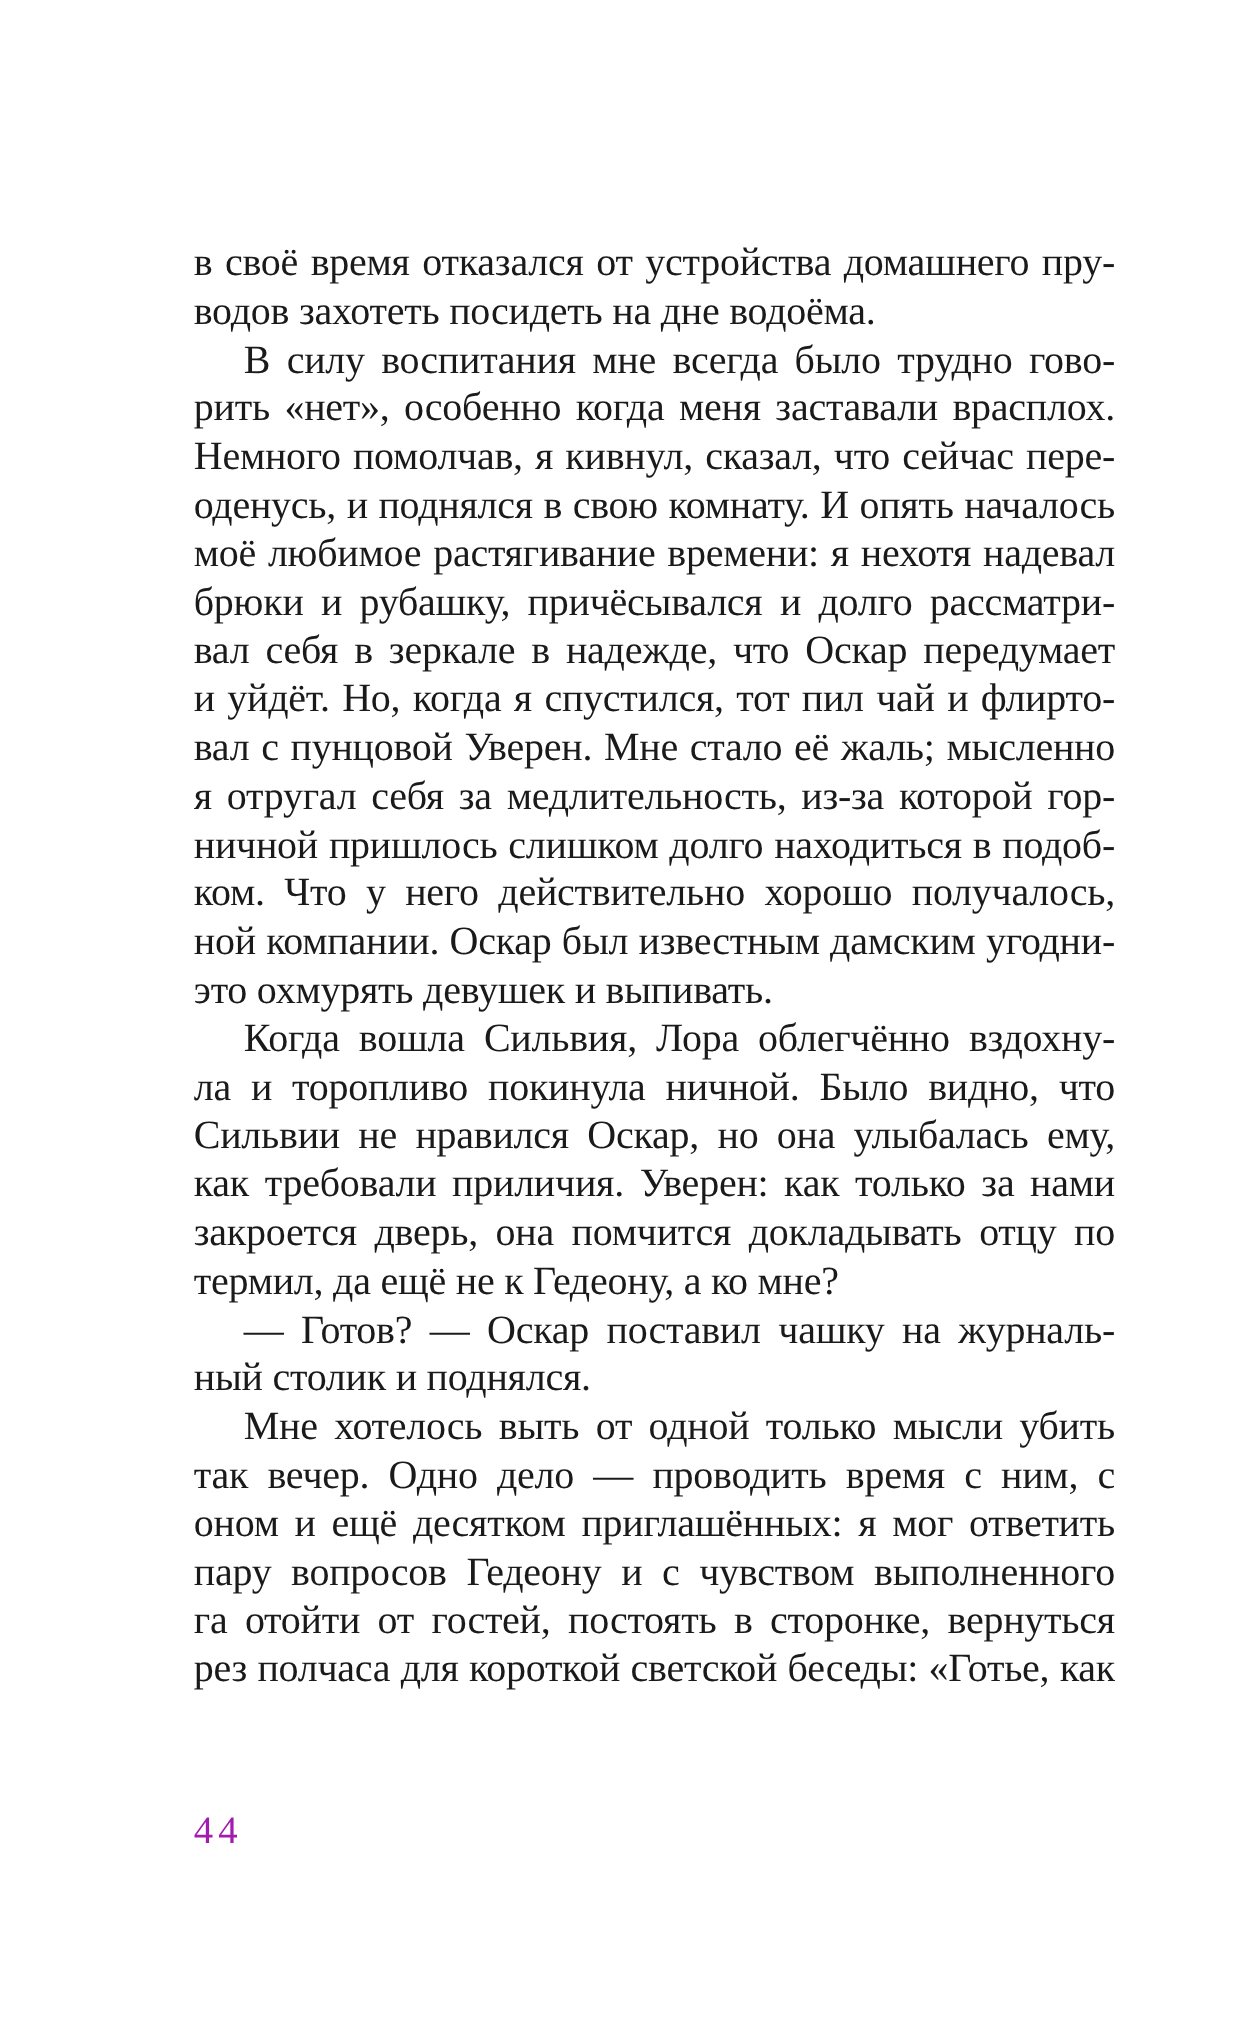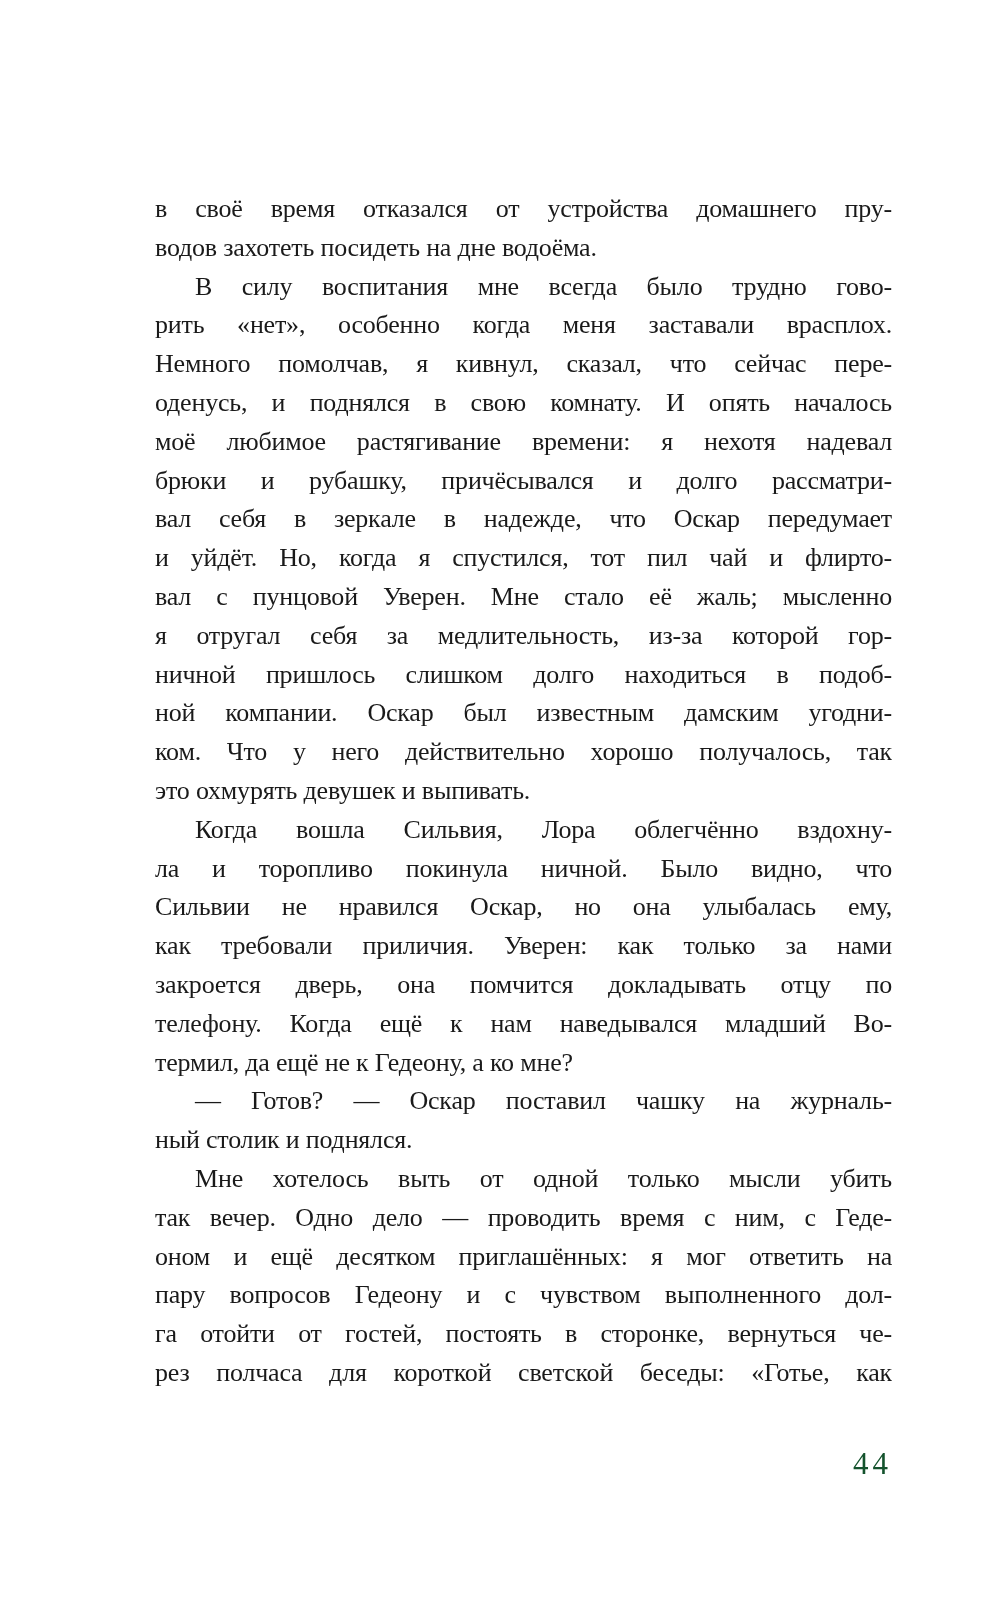--- a/index.html
+++ b/index.html
@@ -20,21 +20,21 @@
     font-family: "Liberation Serif", serif;
     color: #1a1a1a;
   }
   .text-block {
     position: absolute;
     left: 155px;
     top: 190px;
     width: 737px;
   }
   .line {
-    font-size: 26px;
+    font-size: 32px;
     line-height: 38.8px;
     letter-spacing: -0.2px;
     text-align: justify;
     text-align-last: justify;
     white-space: normal;
     height: 38.8px;
     overflow: hidden;
   }
   .line.in {
     text-indent: 40px;
@@ -42,53 +42,52 @@
   .line.pe {
     text-align: center;
     text-align-last: left;
     font-family: Liberation Serif, serif;
   }
   .page-number {
     position: absolute;
     left: 155px;
     top: 1446px;
     width: 737px;
-    text-align: right;
+    text-align: left;
     font-size: 31px;
     letter-spacing: 4px;
-    color: #14532d;
+    color: #a21caf;
   }
 </style>
 </head>
 <body>
 
 <div class="book-page">
   <div class="text-block">
     <div class="line">в своё время отказался от устройства домашнего пру-</div>
     <div class="line pe">водов захотеть посидеть на дне водоёма.</div>
     <div class="line in">В силу воспитания мне всегда было трудно гово-</div>
     <div class="line">рить «нет», особенно когда меня заставали врасплох.</div>
     <div class="line">Немного помолчав, я кивнул, сказал, что сейчас пере-</div>
     <div class="line">оденусь, и поднялся в свою комнату. И опять началось</div>
     <div class="line">моё любимое растягивание времени: я нехотя надевал</div>
     <div class="line">брюки и рубашку, причёсывался и долго рассматри-</div>
     <div class="line">вал себя в зеркале в надежде, что Оскар передумает</div>
     <div class="line">и уйдёт. Но, когда я спустился, тот пил чай и флирто-</div>
     <div class="line">вал с пунцовой Уверен. Мне стало её жаль; мысленно</div>
     <div class="line">я отругал себя за медлительность, из-за которой гор-</div>
     <div class="line">ничной пришлось слишком долго находиться в подоб-</div>
+    <div class="line">ком. Что у него действительно хорошо получалось, так</div>
     <div class="line">ной компании. Оскар был известным дамским угодни-</div>
-    <div class="line">ком. Что у него действительно хорошо получалось, так</div>
     <div class="line pe">это охмурять девушек и выпивать.</div>
     <div class="line in">Когда вошла Сильвия, Лора облегчённо вздохну-</div>
     <div class="line">ла и торопливо покинула ничной. Было видно, что</div>
     <div class="line">Сильвии не нравился Оскар, но она улыбалась ему,</div>
     <div class="line">как требовали приличия. Уверен: как только за нами</div>
     <div class="line">закроется дверь, она помчится докладывать отцу по</div>
-    <div class="line">телефону. Когда ещё к нам наведывался младший Во-</div>
     <div class="line pe">термил, да ещё не к Гедеону, а ко мне?</div>
     <div class="line in">— Готов? — Оскар поставил чашку на журналь-</div>
     <div class="line pe">ный столик и поднялся.</div>
     <div class="line in">Мне хотелось выть от одной только мысли убить</div>
     <div class="line">так вечер. Одно дело — проводить время с ним, с Геде-</div>
     <div class="line">оном и ещё десятком приглашённых: я мог ответить на</div>
     <div class="line">пару вопросов Гедеону и с чувством выполненного дол-</div>
     <div class="line">га отойти от гостей, постоять в сторонке, вернуться че-</div>
     <div class="line">рез полчаса для короткой светской беседы: «Готье, как</div>
   </div>

